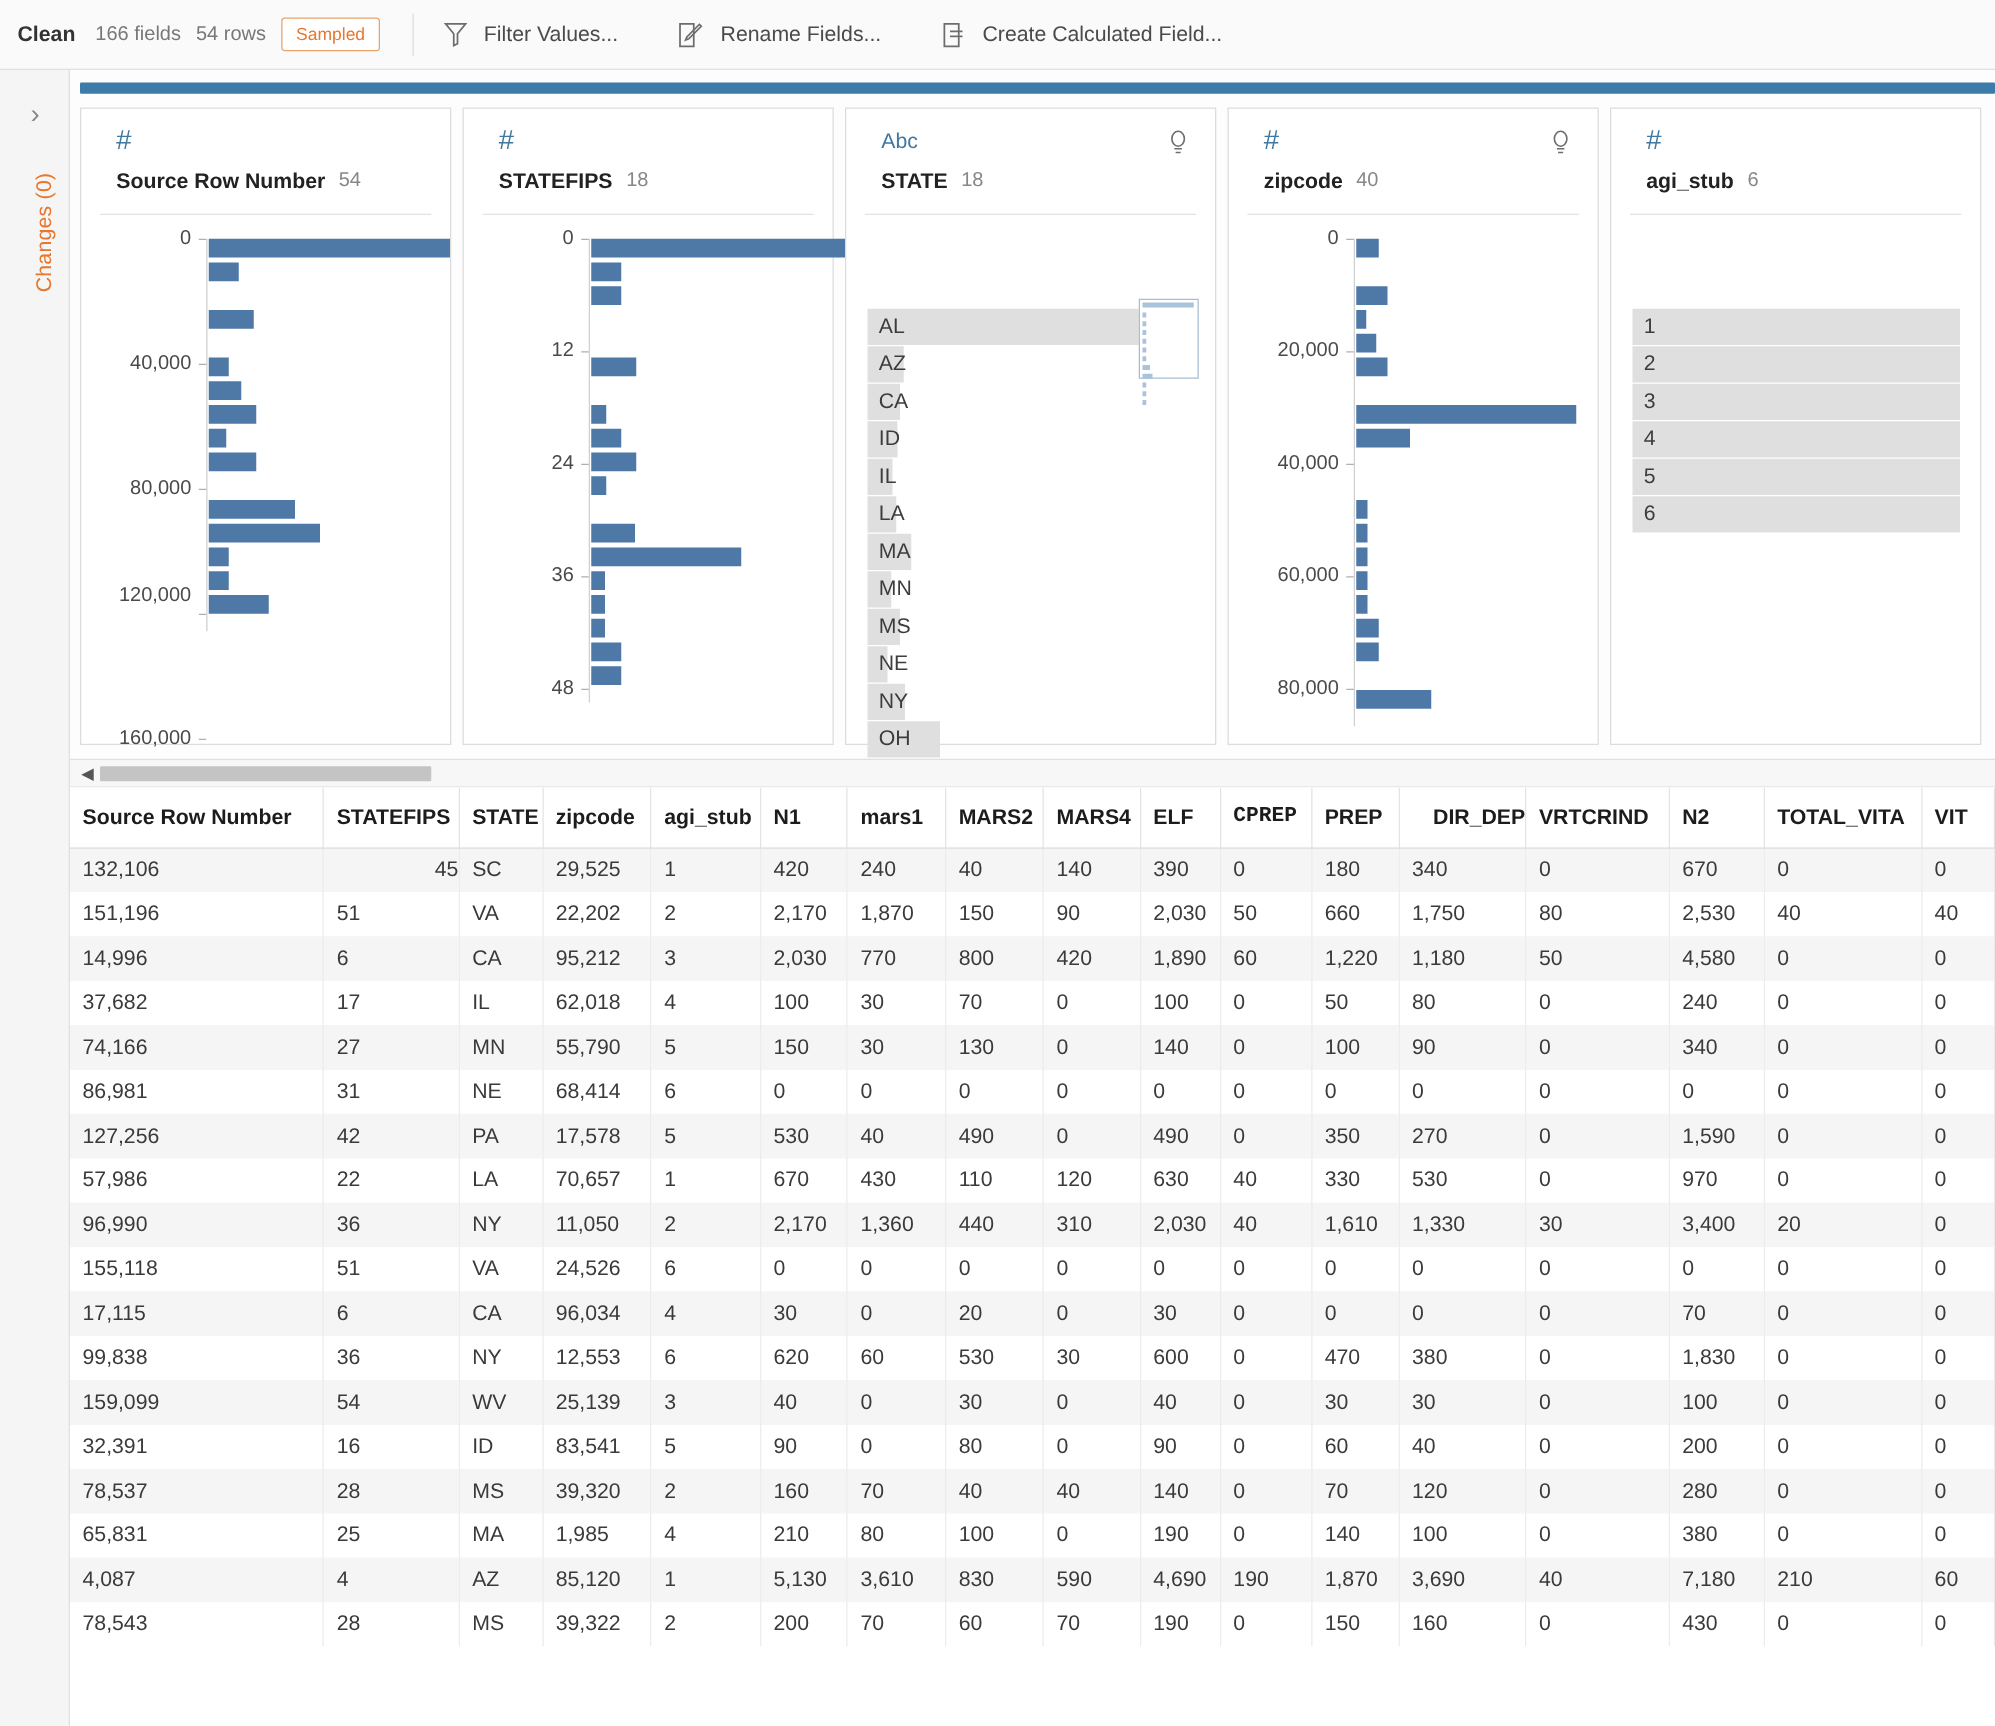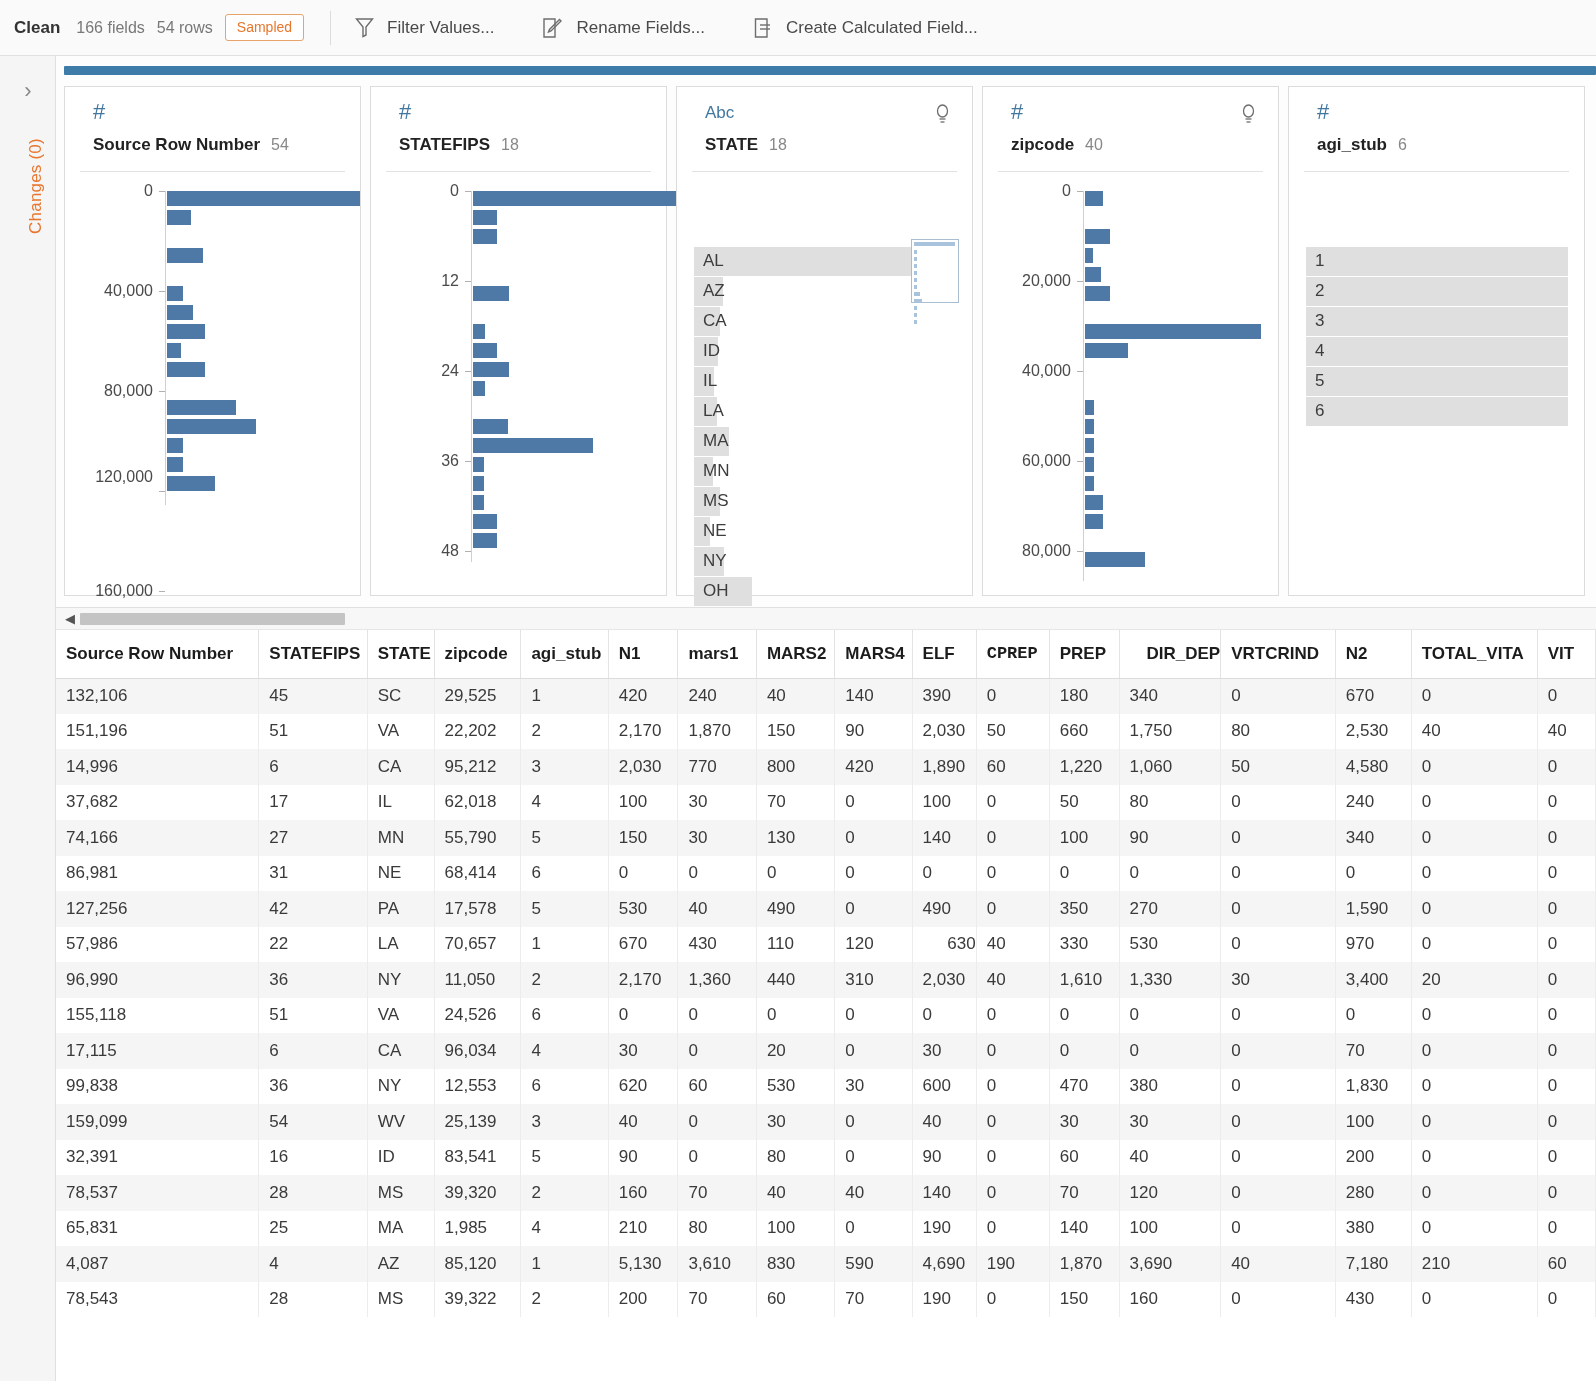--- a/index.html
+++ b/index.html
@@ -412,21 +412,21 @@
             <th style="width: 103px; text-align: right;">DIR_DEP</th>
             <th style="width: 116px;">VRTCRIND</th>
             <th style="width: 78px;">N2</th>
             <th style="width: 127px;">TOTAL_VITA</th>
             <th style="width: 60px;">VIT</th>
           </tr>
       </thead>
       <tbody id="grid-body">
           <tr>
             <td style="width: 205px;">132,106</td>
-            <td style="width: 109px;">45</td>
+            <td style="width: 109px; text-align: right;">45</td>
             <td style="width: 67px;">SC</td>
             <td style="width: 88px;">29,525</td>
             <td style="width: 88px;">1</td>
             <td style="width: 71px;">420</td>
             <td style="width: 80px;">240</td>
             <td style="width: 79px;">40</td>
             <td style="width: 78px;">140</td>
             <td style="width: 65px;">390</td>
             <td style="width: 74px;">0</td>
             <td style="width: 71px;">180</td>
@@ -461,21 +461,21 @@
             <td style="width: 67px;">CA</td>
             <td style="width: 88px;">95,212</td>
             <td style="width: 88px;">3</td>
             <td style="width: 71px;">2,030</td>
             <td style="width: 80px;">770</td>
             <td style="width: 79px;">800</td>
             <td style="width: 78px;">420</td>
             <td style="width: 65px;">1,890</td>
             <td style="width: 74px;">60</td>
             <td style="width: 71px;">1,220</td>
-            <td style="width: 103px;">1,060</td>
+            <td style="width: 103px;">1,180</td>
             <td style="width: 116px;">50</td>
             <td style="width: 78px;">4,580</td>
             <td style="width: 127px;">0</td>
             <td style="width: 60px;">0</td>
           </tr>
           <tr>
             <td style="width: 205px;">37,682</td>
             <td style="width: 109px;">17</td>
             <td style="width: 67px;">IL</td>
             <td style="width: 88px;">62,018</td>
@@ -553,21 +553,21 @@
           <tr>
             <td style="width: 205px;">57,986</td>
             <td style="width: 109px;">22</td>
             <td style="width: 67px;">LA</td>
             <td style="width: 88px;">70,657</td>
             <td style="width: 88px;">1</td>
             <td style="width: 71px;">670</td>
             <td style="width: 80px;">430</td>
             <td style="width: 79px;">110</td>
             <td style="width: 78px;">120</td>
-            <td style="width: 65px; text-align: right;">630</td>
+            <td style="width: 65px;">630</td>
             <td style="width: 74px;">40</td>
             <td style="width: 71px;">330</td>
             <td style="width: 103px;">530</td>
             <td style="width: 116px;">0</td>
             <td style="width: 78px;">970</td>
             <td style="width: 127px;">0</td>
             <td style="width: 60px;">0</td>
           </tr>
           <tr>
             <td style="width: 205px;">96,990</td>

